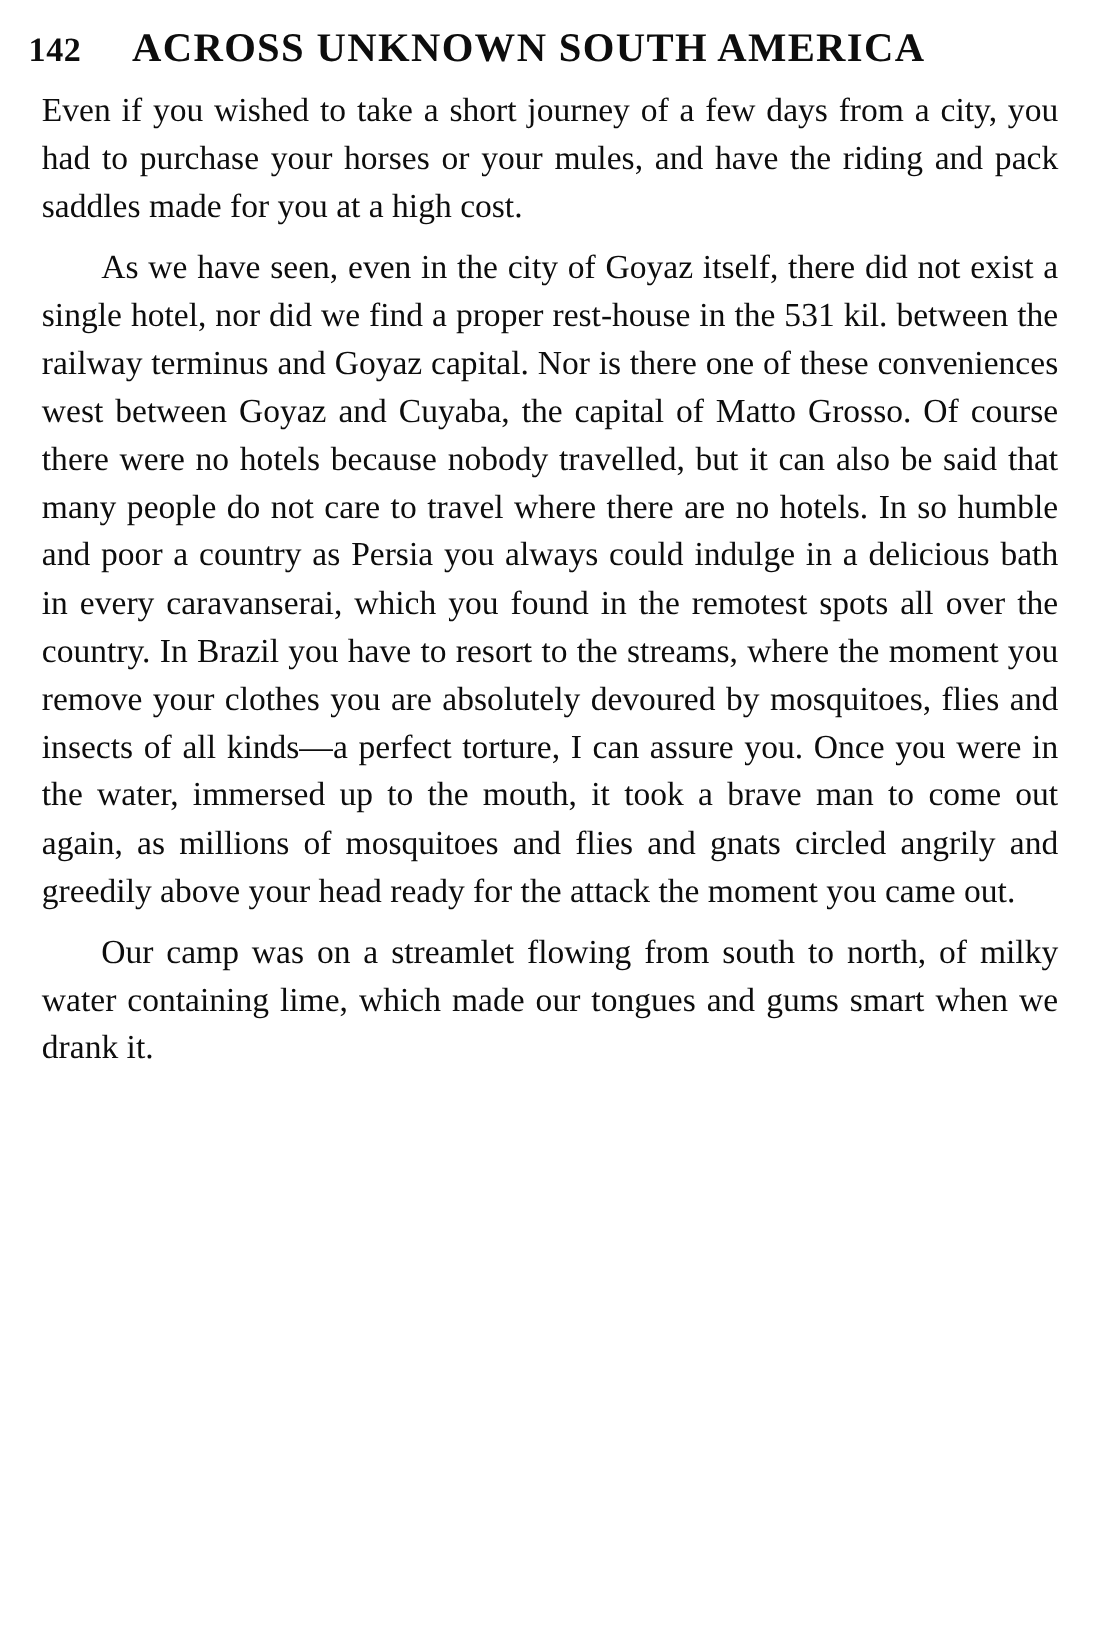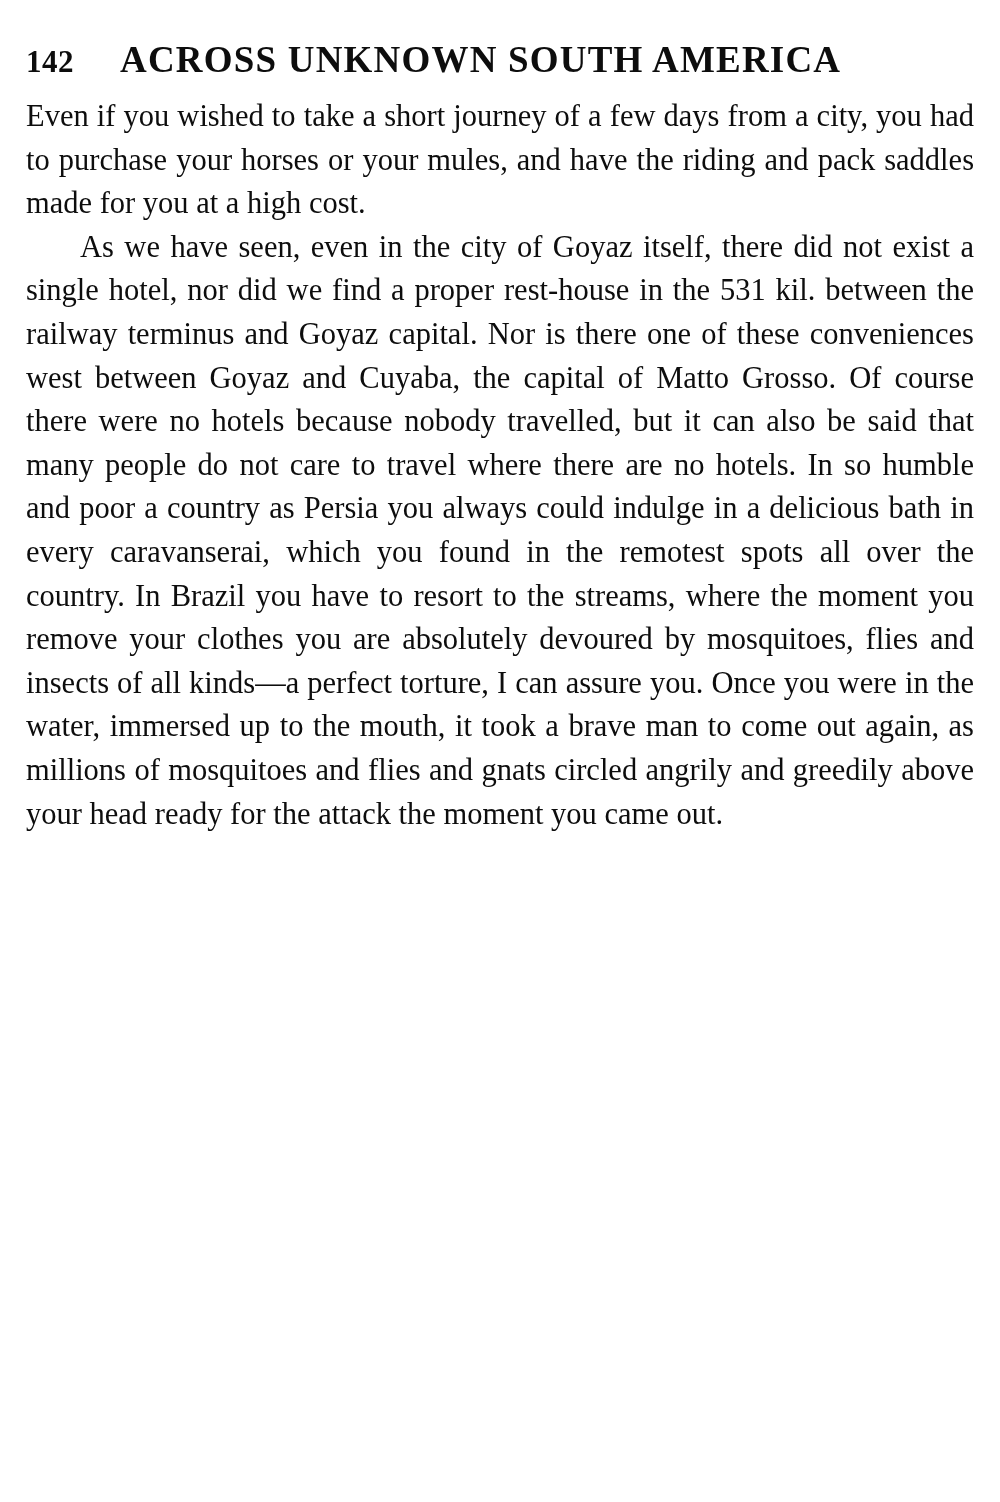--- a/index.html
+++ b/index.html
@@ -19,21 +19,21 @@
     width: 1000px;
     height: 1502px;
     box-sizing: border-box;
     padding: 22px 22px 0 22px;
     position: relative;
   }
   .running-head {
     display: flex;
     align-items: baseline;
     white-space: nowrap;
-    margin: 16px 0 14px 0;
+    margin: 0 0 14px 0;
     padding: 0 6px 0 4px;
   }
   .folio {
     font-size: 31px;
     font-weight: 700;
     letter-spacing: 0.5px;
     font-family: "Liberation Serif", "DejaVu Serif", serif;
   }
   .head-title {
     font-size: 37px;
@@ -43,21 +43,21 @@
     text-transform: uppercase;
   }
   .body-text {
     font-size: 30.5px;
     line-height: 43.6px;
     text-align: justify;
     text-justify: inter-word;
     padding: 0 4px;
   }
   .body-text p {
-    margin: 0;
+    margin: 12px;
     text-indent: 0;
   }
   .body-text p.indent {
     text-indent: 54px;
   }
   
   .body-text p:last-child {
     margin-bottom: 0;
   }
 </style>
@@ -67,15 +67,16 @@
 <div class="page">
 
   <div class="running-head">
     <span class="folio">142</span>
     <span class="head-title">ACROSS UNKNOWN SOUTH AMERICA</span>
   </div>
 
   <div class="body-text">
     <p>Even if you wished to take a short journey of a few days from a city, you had to purchase your horses or your mules, and have the riding and pack saddles made for you at a high cost.</p>
     <p class="indent">As we have seen, even in the city of Goyaz itself, there did not exist a single hotel, nor did we find a proper rest-house in the 531 kil. between the railway terminus and Goyaz capital.  Nor is there one of these conveniences west between Goyaz and Cuyaba, the capital of Matto Grosso.  Of course there were no hotels because nobody travelled, but it can also be said that many people do not care to travel where there are no hotels.  In so humble and poor a country as Persia you always could indulge in a delicious bath in every caravanserai, which you found in the remotest spots all over the country.  In Brazil you have to resort to the streams, where the moment you remove your clothes you are absolutely devoured by mosquitoes, flies and insects of all kinds—a perfect torture, I can assure you.  Once you were in the water, immersed up to the mouth, it took a brave man to come out again, as millions of mosquitoes and flies and gnats circled angrily and greedily above your head ready for the attack the moment you came out.</p>
+    <p class="indent">Our camp was on a streamlet flowing from south to north, of milky water containing lime, which made our tongues and gums smart when we drank it.</p>
   </div>
 
 </div>
 
 </body></html>

